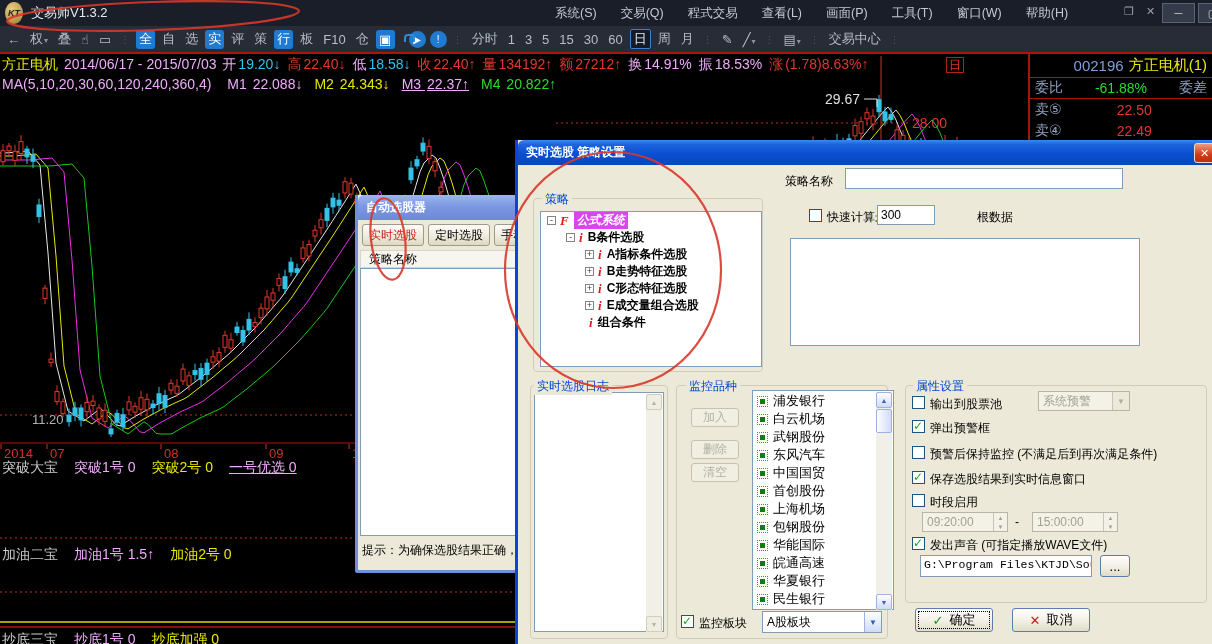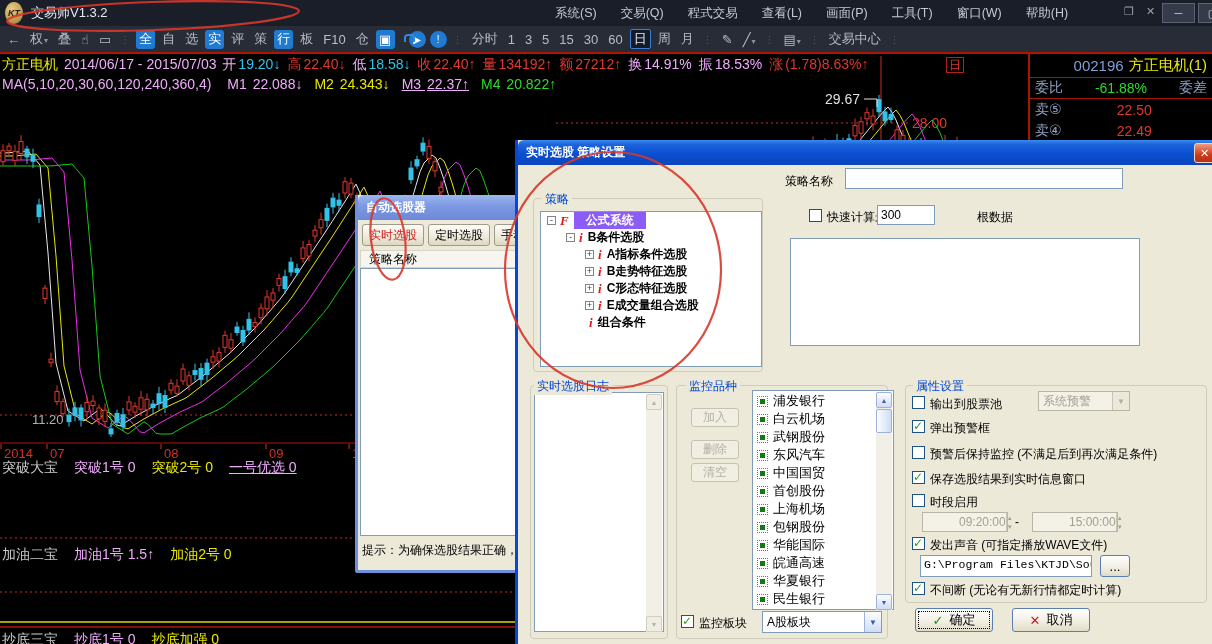--- a/index.html
+++ b/index.html
@@ -59,35 +59,35 @@
          background:linear-gradient(#fefefe,#f2efe4 55%,#e0dcc8);display:flex;align-items:center;justify-content:center;gap:6px;}
   .disbtn{position:absolute;border:1px solid #c5c2b2;border-radius:3px;background:#f1efe2;color:#b3b0a0;
           font-size:12px;display:flex;align-items:center;justify-content:center;}
   .combo{position:absolute;background:#fff;border:1px solid #7f9db9;font-size:12px;display:flex;align-items:center;}
   .combo .val{flex:1;padding-left:4px;white-space:nowrap;overflow:hidden;}
   .combo .arr{width:17px;align-self:stretch;background:linear-gradient(#fdfdfd,#cfdcf8);border-left:1px solid #9cb3e0;
               color:#2f5fae;font-size:8px;display:flex;align-items:center;justify-content:center;}
   .combo.dis{background:#f4f2e6;border-color:#b8b5a6;color:#a2a090;}
   .combo.dis .arr{background:#ece9da;color:#b0ada0;border-left-color:#c8c5b6;}
   .spinbox{position:absolute;background:#f4f2e6;border:1px solid #b8b5a6;color:#a2a090;font-size:12px;display:flex;}
-  .spinbox .val{flex:1;padding:2px 0 0 4px;margin-left:32px;}
+  .spinbox .val{flex:1;padding:2px 0 0 4px;}
   .spinbox .ud{width:14px;display:flex;flex-direction:column;border-left:1px solid #c8c5b6;}
   
   .sb{position:absolute;width:16px;background:#f2f0e6;display:flex;flex-direction:column;}
   .sbbtn{height:16px;background:linear-gradient(#fdfdfd,#cfdcf8);border:1px solid #9cb3e0;border-radius:2px;
          color:#3c62a8;font-size:7px;display:flex;align-items:center;justify-content:center;flex:none;}
   .sbbtn.dis{background:#f0eee2;border-color:#d2cebe;color:#b8b4a4;}
   .sbthumb{height:24px;margin-top:1px;background:linear-gradient(90deg,#fdfdfd,#cfdcf8);border:1px solid #9cb3e0;border-radius:2px;flex:none;}
   
   #treebox{position:absolute;background:#fff;border:1px solid #7f9db9;overflow:hidden;}
   .trow{height:17px;display:flex;align-items:center;font-size:12px;font-weight:bold;white-space:nowrap;}
   .texp{width:9px;height:9px;border:1px solid #848484;background:#fff;font-size:9px;line-height:7px;text-align:center;
         color:#404040;flex:none;margin-right:4px;font-weight:normal;}
   .ticon{color:#e01818;font-weight:bold;font-style:italic;font-family:"Liberation Serif","DejaVu Serif",serif;margin-right:5px;font-size:13px;}
-  .tsel{background:#8b5cf6;color:#fff;padding:0 12px;}
+  .tsel{background:#d946ef;color:#fff;padding:0 3px;font-style:italic;}
   
   .sitem{height:18px;display:flex;align-items:center;gap:5px;font-size:13px;padding-left:3px;white-space:nowrap;}
   .sicon{width:11px;height:11px;border:1px dotted #2f9e2f;position:relative;flex:none;}
   .sicon::after{content:'';position:absolute;left:2px;top:2px;right:2px;bottom:2px;background:#117a11;}
   
   .pbtn{position:absolute;height:22px;border:1px solid #9f9b8a;border-radius:3px;font-size:12px;
         background:linear-gradient(#fdfcf8,#eeeadb 60%,#ddd8c4);display:flex;align-items:center;justify-content:center;}
   
   #anno{z-index:50;pointer-events:none;}
 </style>
@@ -762,24 +762,20 @@
             <span style="flex:1;display:flex;align-items:center;justify-content:center;font-size:6px;">▲</span>
             <span style="flex:1;display:flex;align-items:center;justify-content:center;font-size:6px;">▼</span>
           </span>
       </div>
       <div class="cbrow" style="left:394px;top:372px;">
         <span class="cb on"></span>
         <span>发出声音 (可指定播放WAVE文件)</span>
       </div>
       <div class="inp" style="left:402px;top:390px;width:172px;height:22px;font-family:'Liberation Mono','DejaVu Sans Mono',monospace;font-size:11.5px;">G:\Program Files\KTJD\Sound</div>
       <div class="xpbtn" style="left:582px;top:390px;width:30px;height:22px;">...</div>
-      <div class="cbrow" style="left:394px;top:417px;">
-        <span class="cb on"></span>
-        <span>不间断 (无论有无新行情都定时计算)</span>
-      </div>
 
       <div class="xpbtn" style="left:397px;top:443px;width:78px;height:24px;outline:1px dotted #000;outline-offset:-4px;">
         <span style="color:#1f8a1f;font-weight:bold;">✓</span>
         <span>确定</span>
       </div>
       <div class="xpbtn" style="left:494px;top:443px;width:78px;height:24px;">
         <span style="color:#c02020;font-weight:bold;">✕</span>
         <span>取消</span>
       </div>
     </div>

